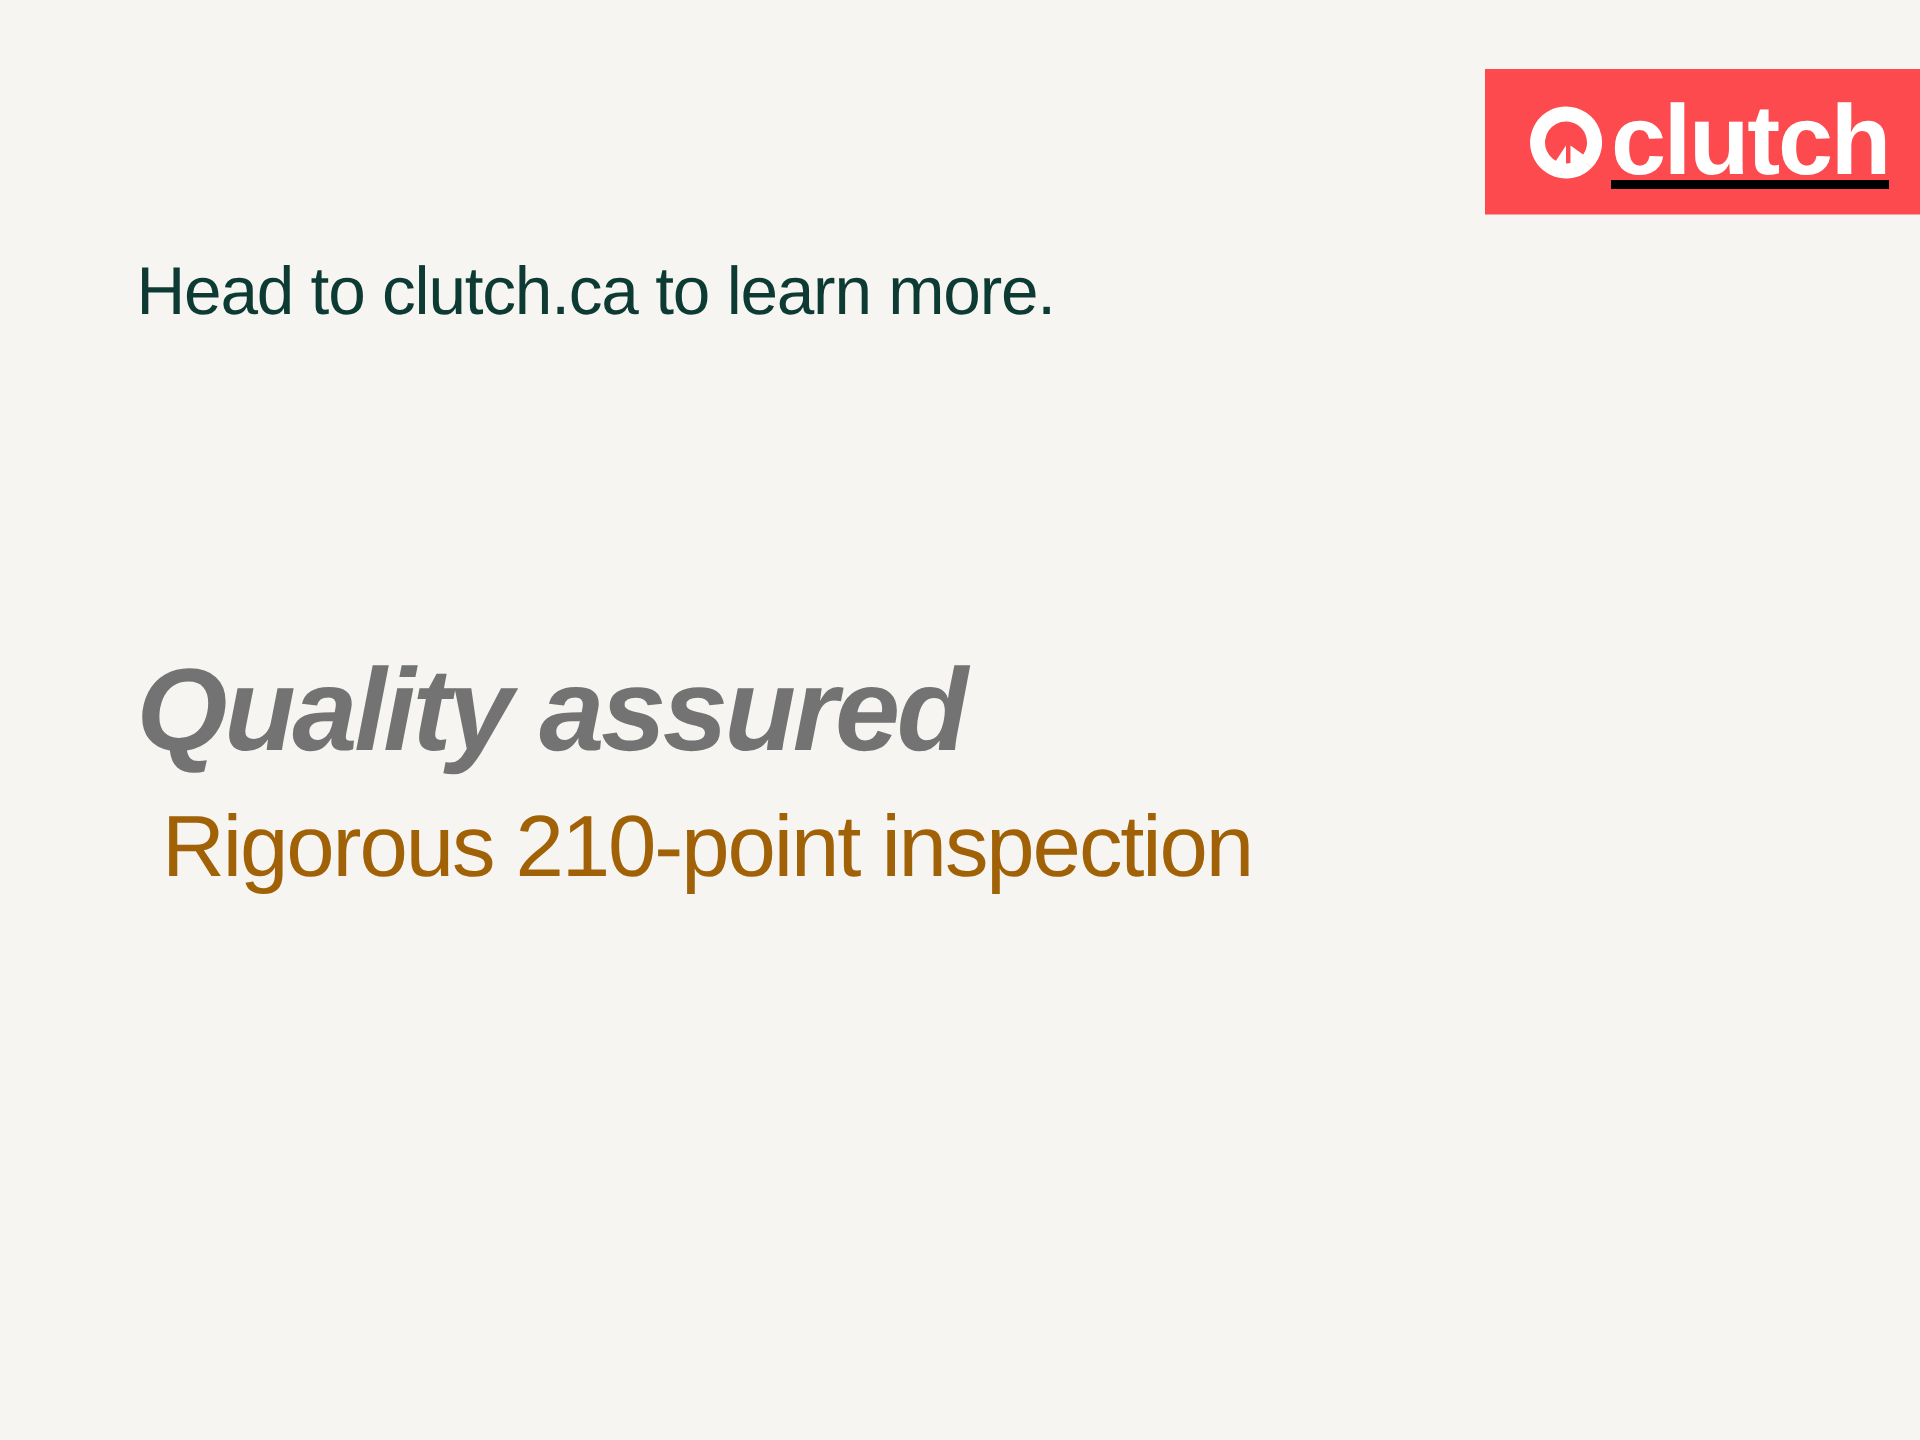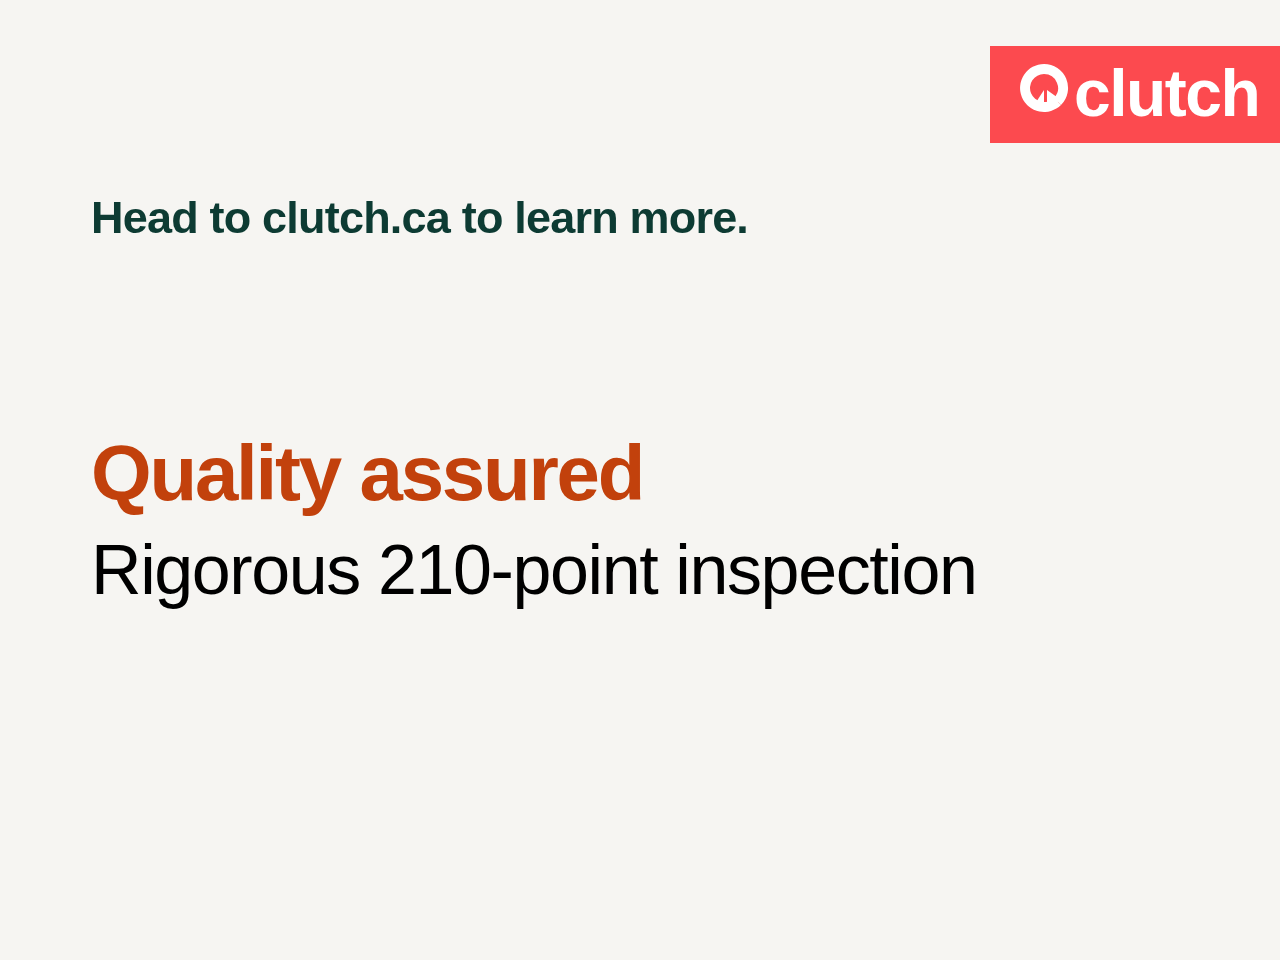--- a/index.html
+++ b/index.html
@@ -31,22 +31,23 @@
     width: 290px;
     height: 97px;
     background: #fc4a4f;
     display: flex;
     align-items: center;
     justify-content: flex-start;
     overflow: hidden;
   }
   .logo-lockup {
     display: flex;
-    align-items: flex-start;
+    align-items: center;
     margin-left: 28px;
+    text-decoration: underline;
   }
   .logo-mark {
     width: 52px;
     height: 52px;
     flex: none;
     display: block;
     margin-right: 4px;
   }
   .logo-word {
     font-family: "Liberation Sans", sans-serif;
@@ -57,52 +58,53 @@
     color: #ffffff;
     white-space: nowrap;
     display: block;
     transform: translateY(-2px);
   }
 
   
   .cta-line {
     position: absolute;
     left: 91px;
-    top: 191px;
+    top: 167px;
     font-size: 45px;
     line-height: 54px;
-    font-weight: 700;
+    font-weight: 400;
     letter-spacing: -0.8px;
     color: #0d3b33;
     white-space: nowrap;
   }
 
   
   .message-block {
     position: absolute;
     left: 91px;
     top: 430px;
     width: 900px;
   }
   .headline {
     font-size: 78px;
     line-height: 86px;
     font-weight: 700;
     letter-spacing: -2.2px;
-    color: #c2410c;
-    margin: 0 0 22px 0;
+    color: #737373;
+    margin: 0 0 12px 0;
     white-space: nowrap;
+    font-style: italic;
   }
   .subline {
-    font-size: 70px;
+    font-size: 58px;
     line-height: 64px;
     font-weight: 400;
     letter-spacing: -1.4px;
-    color: #000000;
-    margin: 0;
+    color: #a16207;
+    margin: 17px;
   }
   .subline-row {
     display: block;
     white-space: nowrap;
   }
 </style>
 </head>
 <body>
 
 <div class="slide">

